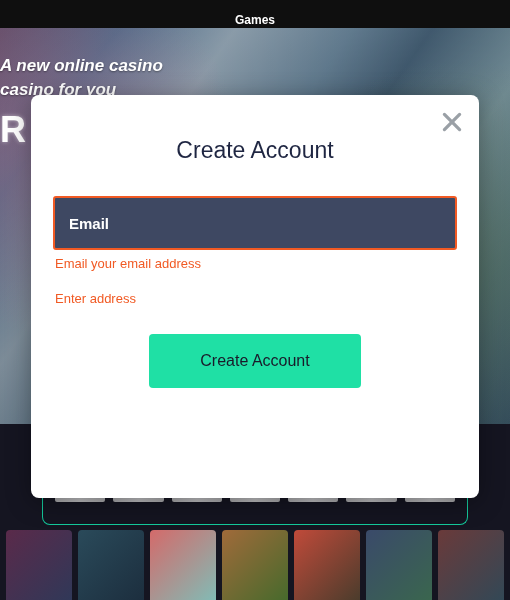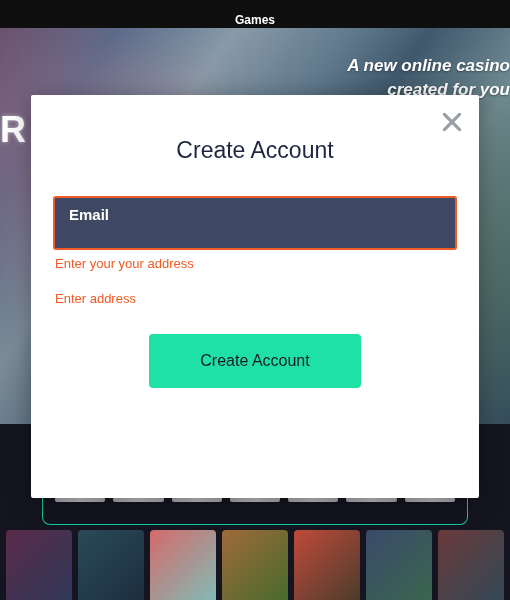--- a/index.html
+++ b/index.html
@@ -26,21 +26,21 @@
     position:absolute; inset:0;
     background:
       radial-gradient(circle at 10% 30%, rgba(232,120,150,0.35), transparent 35%),
       radial-gradient(circle at 90% 60%, rgba(90,120,70,0.35), transparent 40%),
       linear-gradient(rgba(0,0,0,0.15), rgba(0,0,0,0.25));
   }
 
   .hero {
     position: absolute;
     top: 54px; left: 0; right: 0;
-    text-align: right;
+    text-align: left;
     color: #fff;
     font-weight: 700;
     font-size: 17px;
     line-height: 1.4;
     font-style: italic;
     text-shadow: 0 1px 2px rgba(0,0,0,0.4);
   }
 
   .dark-area {
     position: absolute;
@@ -87,21 +87,21 @@
   .thumb:nth-child(4){ background: linear-gradient(135deg,#a06a3a,#3a6a2a);}
   .thumb:nth-child(5){ background: linear-gradient(135deg,#c04a3a,#3a3a2a);}
   .thumb:nth-child(6){ background: linear-gradient(135deg,#3a4a6a,#3a6a4a);}
   .thumb:nth-child(7){ background: linear-gradient(135deg,#6a3a3a,#2a4a5a);}
 
   .modal {
     position: absolute;
     left: 31px; top: 95px;
     width: 448px; height: 403px;
     background: #fff;
-    border-radius: 2px;
+    border-radius: 8px;
     box-shadow: 0 4px 24px rgba(0,0,0,0.35);
     padding: 22px 22px 24px 22px;
   }
 
   .close {
     position: absolute;
     top: 14px; right: 14px;
     width: 26px; height: 26px;
     cursor: pointer;
     color: #9aa0a6;
@@ -117,20 +117,21 @@
   }
 
   .field {
     position: relative;
     width: 404px;
     height: 54px;
     background: #3e4862;
     border: 2px solid #f15a24;
     border-radius: 3px;
     display: flex;
+    align-items: center;
     padding: 8px 14px;
     margin: 0 0 6px 0;
   }
   .field-label {
     color: #fff;
     font-size: 15px;
     font-weight: 700;
     pointer-events: none;
   }
   .field input {
@@ -190,21 +191,21 @@
 </div>
 
 <div class="bg"></div>
 
 <div class="r-badge">
   <span>R</span>
 </div>
 
 <div class="hero">
   <div>A new online casino</div>
-  <div>created for you</div>
+  <div>casino for you</div>
 </div>
 
 <div class="dark-area"></div>
 
 <div class="providers">
   <div class="provider"></div>
   <div class="provider"></div>
   <div class="provider"></div>
   <div class="provider"></div>
   <div class="provider"></div>
@@ -230,19 +231,19 @@
         <line x1="19" y1="5" x2="5" y2="19"></line>
     </svg>
   </div>
 
   <h2 class="modal-title">Create Account</h2>
 
   <div class="field">
     <span class="field-label">Email</span>
     <input type="text" value="" style="">
   </div>
-  <div class="error-text">Enter your your address</div>
+  <div class="error-text">Email your email address</div>
 
   <div class="error-text">Enter address</div>
 
   <button class="submit">Create Account</button>
 
 </div>
 
 </body></html>

